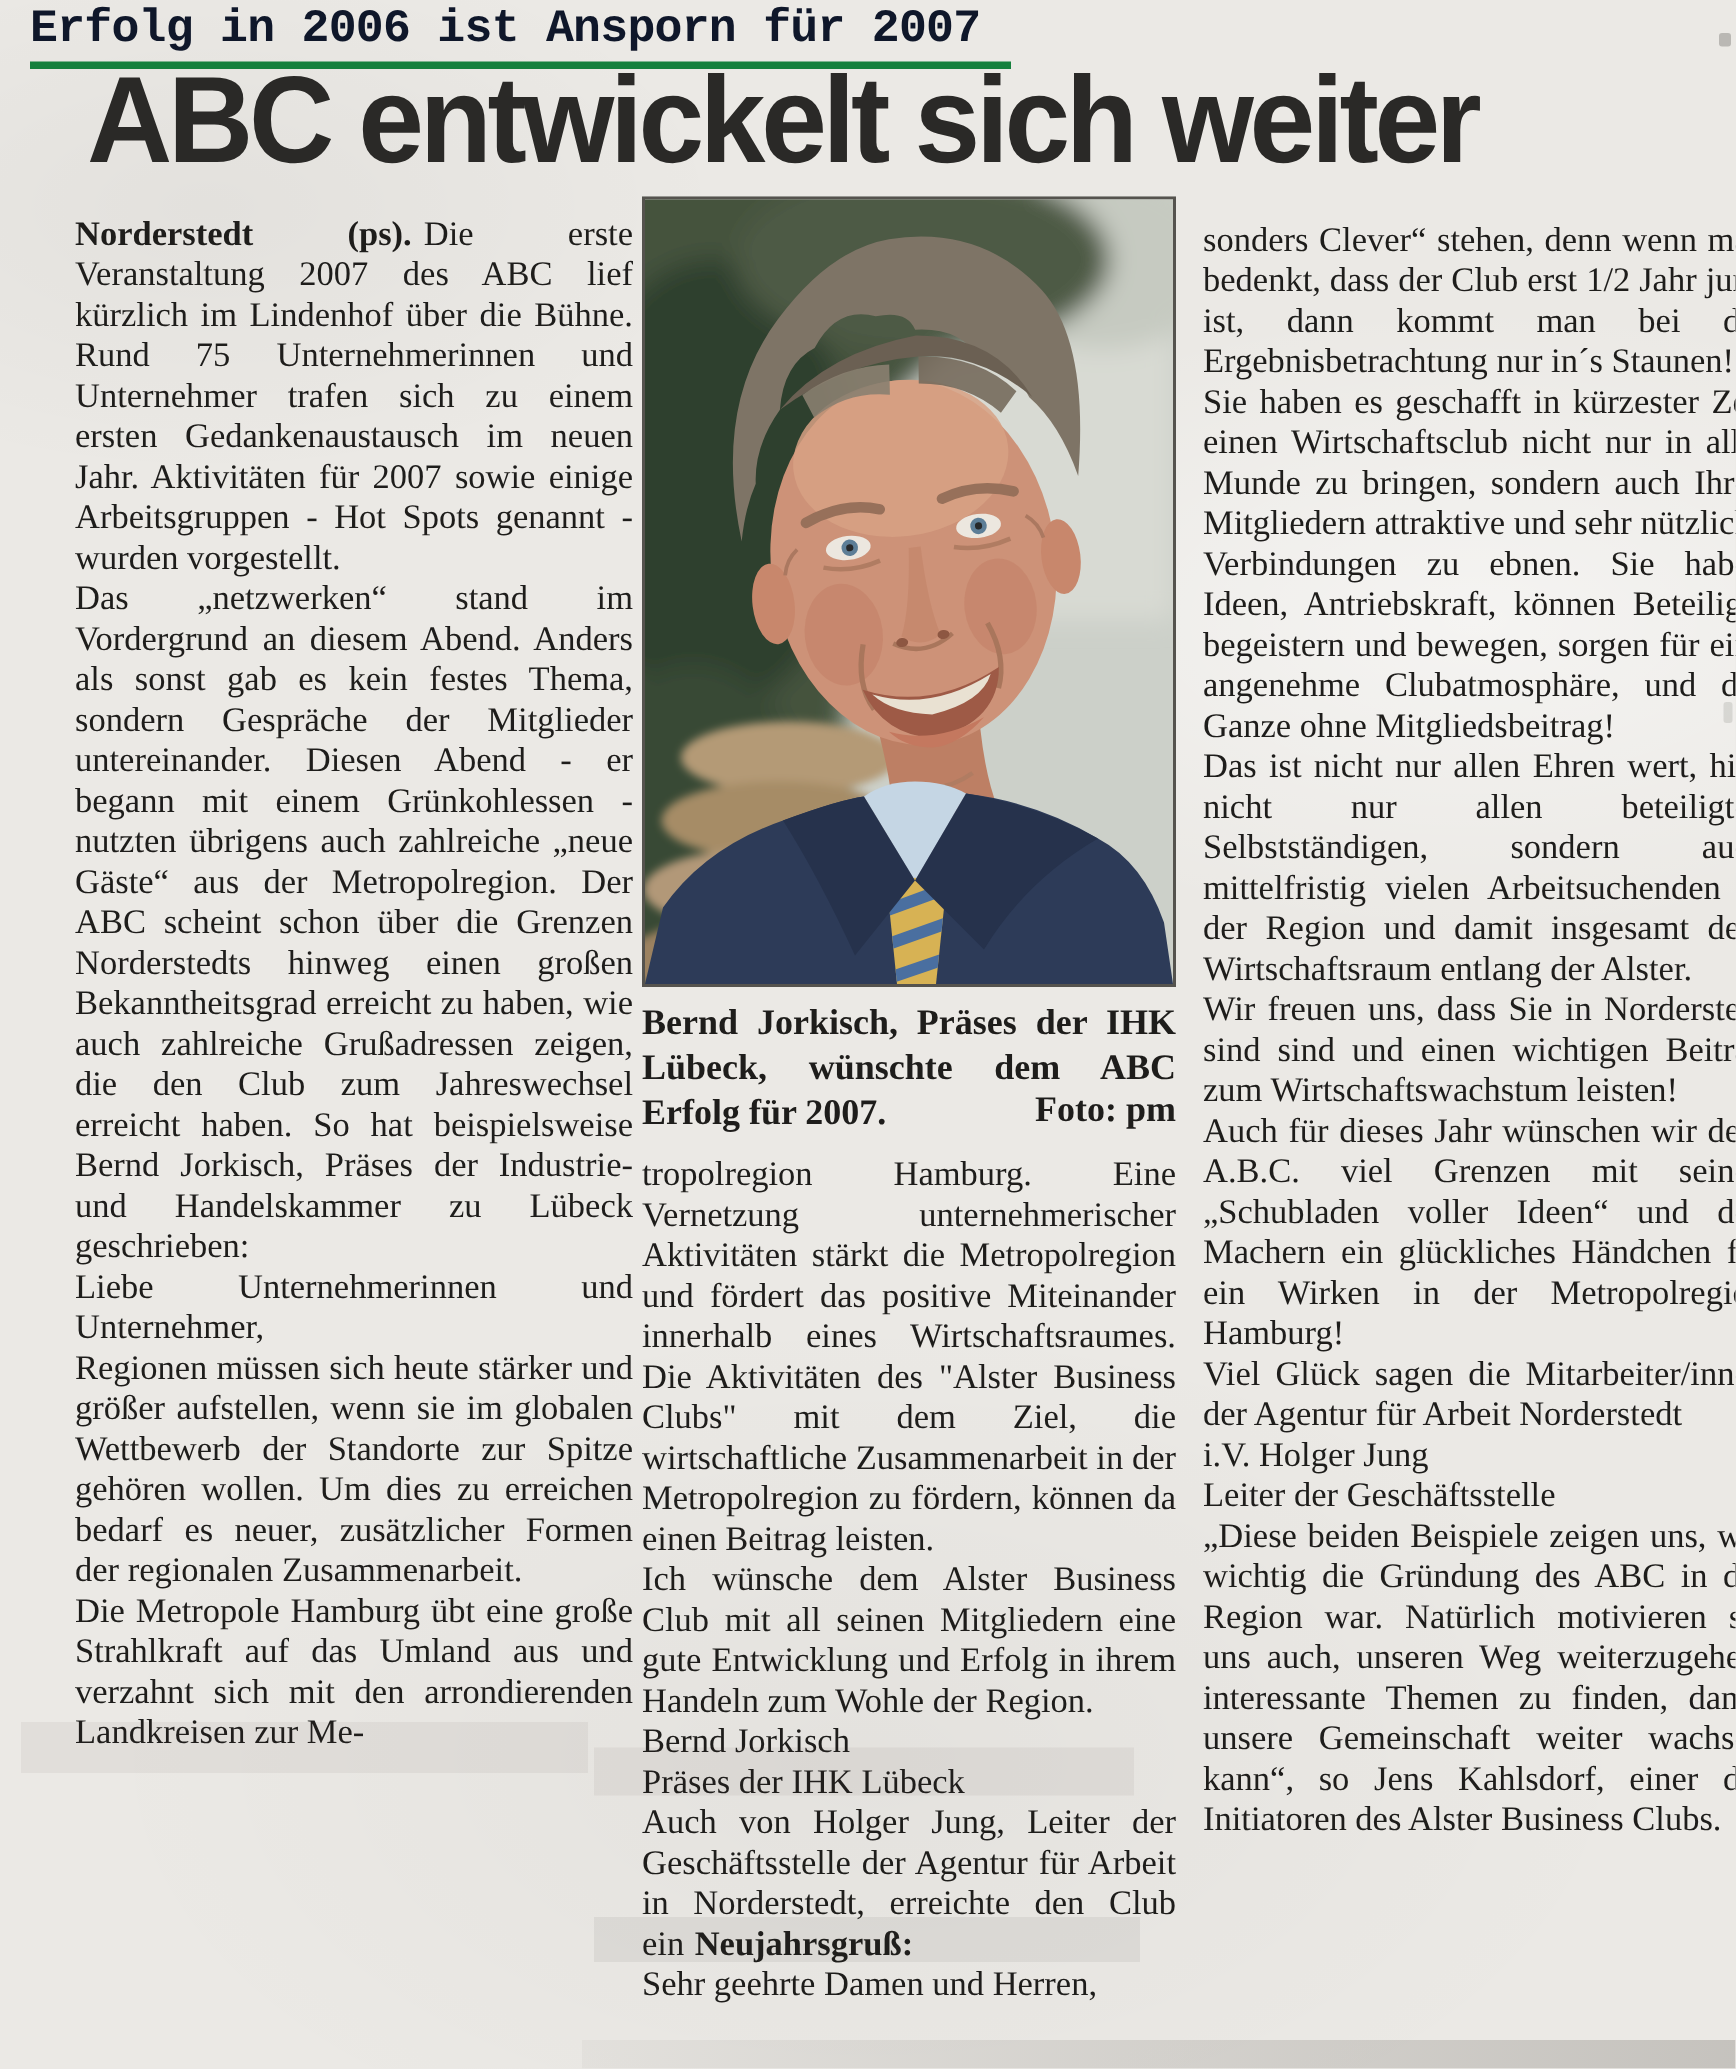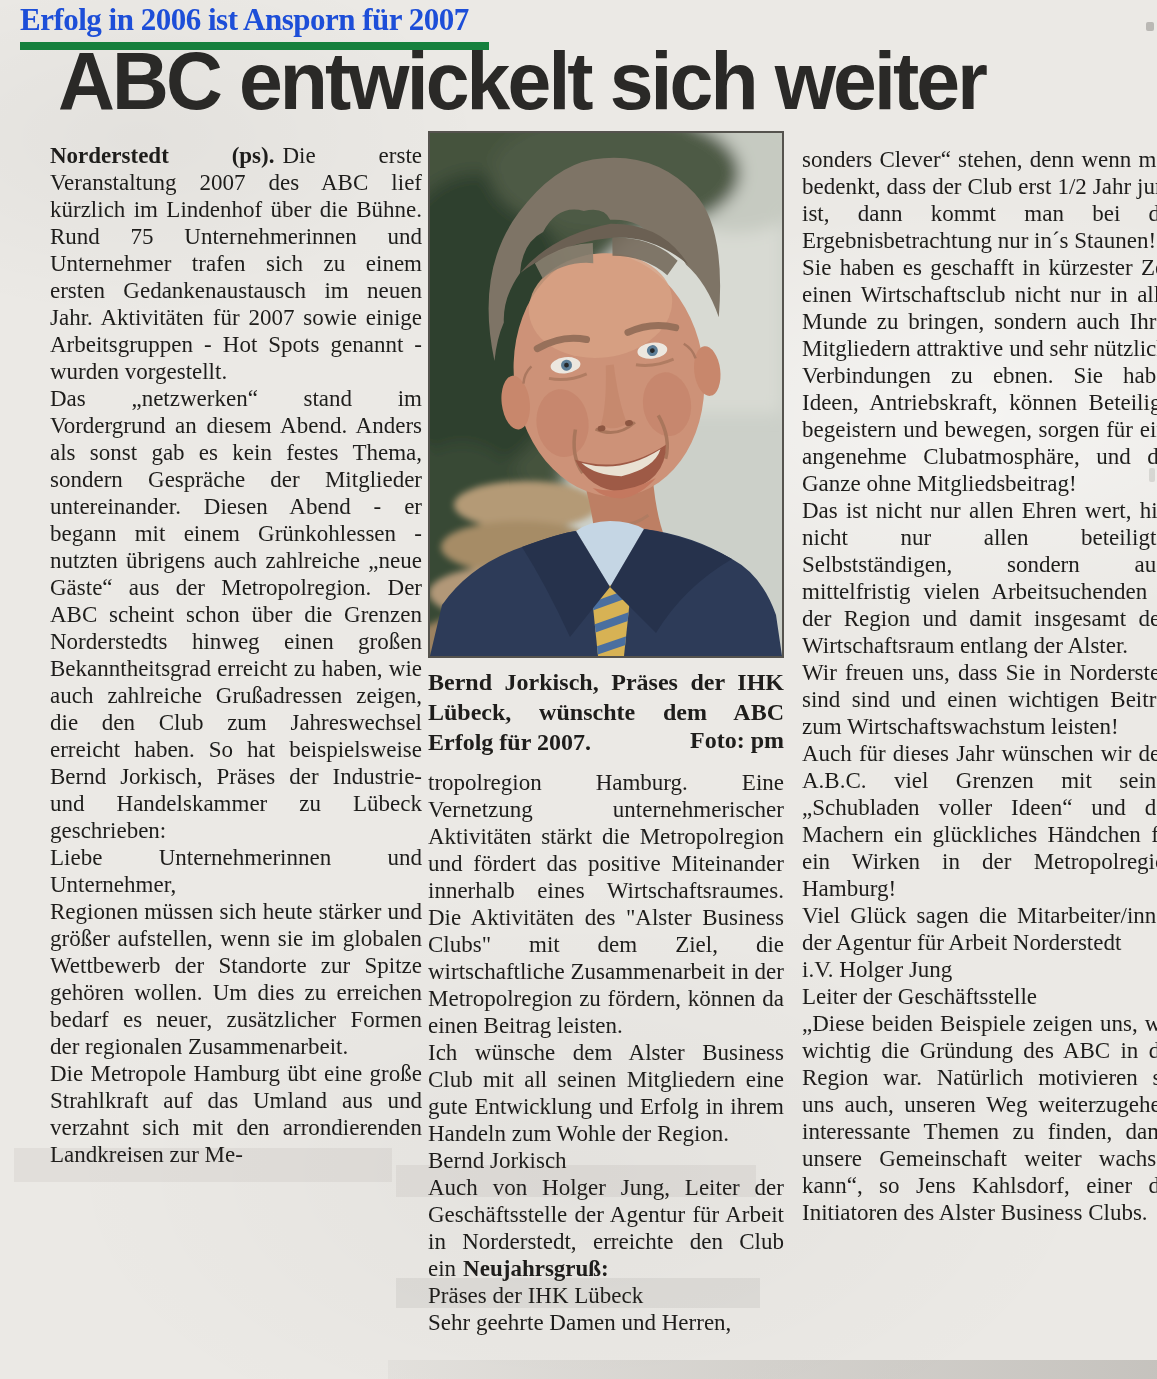--- a/index.html
+++ b/index.html
@@ -12,24 +12,24 @@
       radial-gradient(ellipse 600px 300px at 85% 30%, rgba(255,255,255,0.5), transparent 70%),
       radial-gradient(ellipse 700px 400px at 50% 85%, rgba(0,0,0,0.03), transparent 75%),
       #ebe9e5;
     font-family: "Liberation Serif", serif;
     color: #1e1d1b;
   }
   .page { position: absolute; inset: 0; }
 
   .kicker {
     position: absolute; left: 20px; top: 2px;
-    font-family: Liberation Serif, serif;
+    font-family: Liberation Mono, monospace;
     font-weight: bold; font-size: 31px; letter-spacing: -0.5px;
-    color: #1d4ed8;
-    border-bottom: 8px solid #15803d;
+    color: #0f172a;
+    border-bottom: 5px solid #15803d;
     padding: 0 20px 4px 0;
     white-space: nowrap;
   }
   .headline {
     position: absolute; left: 58px; top: 34px; margin: 0;
     font-family: "Liberation Sans", sans-serif;
     font-weight: bold; font-size: 82px; letter-spacing: -3px;
     color: #2a2927;
     white-space: nowrap;
     transform: scaleX(0.96); transform-origin: left top;
@@ -178,22 +178,22 @@
       </div>
       <figcaption>
         <span>Bernd Jorkisch, Präses der IHK Lübeck, wünschte dem ABC Erfolg für 2007.</span>
         <span class="credit">Foto: pm</span>
       </figcaption>
     </figure>
     <div class="mid-text">
       <p>tropolregion Hamburg. Eine Vernetzung unternehmerischer Aktivitäten stärkt die Metropolregion und fördert das positive Miteinander innerhalb eines Wirtschaftsraumes. Die Aktivitäten des "Alster Business Clubs" mit dem Ziel, die wirtschaftliche Zusammenarbeit in der Metropolregion zu fördern, können da einen Beitrag leisten.</p>
       <p>Ich wünsche dem Alster Business Club mit all seinen Mitgliedern eine gute Entwicklung und Erfolg in ihrem Handeln zum Wohle der Region.</p>
       <p>Bernd Jorkisch</p>
+      <p>Präses der IHK Lübeck</p>
       <p><span>Auch von Holger Jung, Leiter der Geschäftsstelle der Agentur für Arbeit in Norderstedt, erreichte den Club ein</span><span class="boldword">Neujahrsgruß:</span></p>
-      <p>Präses der IHK Lübeck</p>
       <p>Sehr geehrte Damen und Herren,</p>
     </div>
   </div>
 
   <div class="col col-right">
     <p>sonders Clever“ stehen, denn wenn man bedenkt, dass der Club erst 1/2 Jahr jung ist, dann kommt man bei der Ergebnisbetrachtung nur in´s Staunen!</p>
     <p>Sie haben es geschafft in kürzester Zeit einen Wirtschaftsclub nicht nur in aller Munde zu bringen, sondern auch Ihren Mitgliedern attraktive und sehr nützliche Verbindungen zu ebnen. Sie haben Ideen, Antriebskraft, können Beteiligte begeistern und bewegen, sorgen für eine angenehme Clubatmosphäre, und das Ganze ohne Mitgliedsbeitrag!</p>
     <p>Das ist nicht nur allen Ehren wert, hilft nicht nur allen beteiligten Selbstständigen, sondern auch mittelfristig vielen Arbeitsuchenden in der Region und damit insgesamt dem Wirtschaftsraum entlang der Alster.</p>
     <p>Wir freuen uns, dass Sie in Norderstedt sind sind und einen wichtigen Beitrag zum Wirtschaftswachstum leisten!</p>
     <p>Auch für dieses Jahr wünschen wir dem A.B.C. viel Grenzen mit seinen „Schubladen voller Ideen“ und den Machern ein glückliches Händchen für ein Wirken in der Metropolregion Hamburg!</p>

